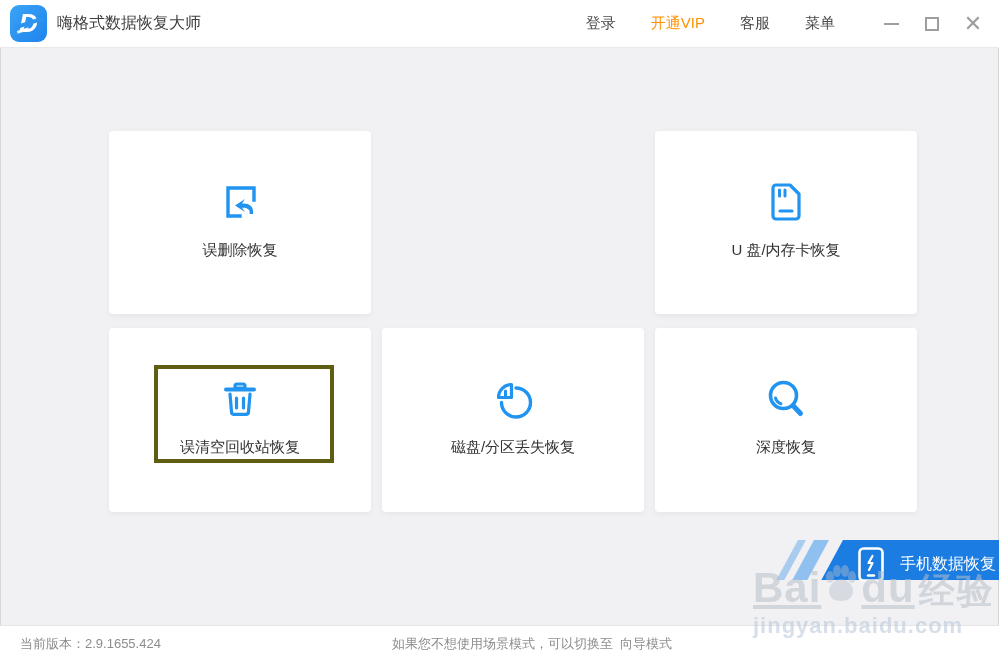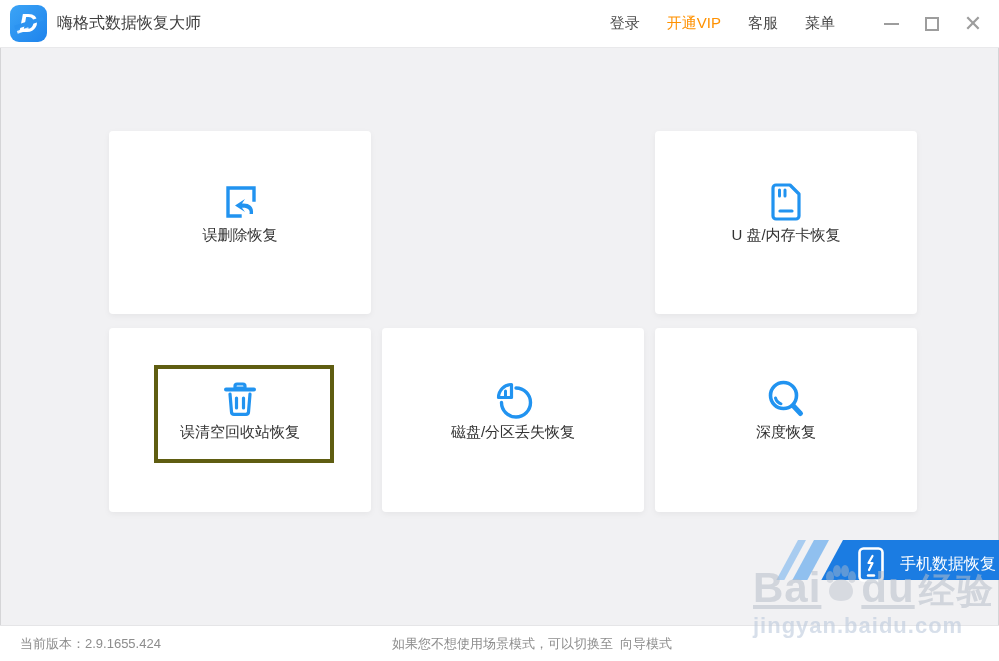--- a/index.html
+++ b/index.html
@@ -29,21 +29,21 @@
   .logo .slash {
     position:absolute; left:4px; top:16px; width:30px; height:4px;
     background:#2b93f0; transform:rotate(-18deg);
   }
   .logo .slash2 {
     position:absolute; left:7px; top:24px; width:12px; height:3px;
     background:rgba(255,255,255,.85); transform:rotate(-18deg);
   }
   .app-title { margin-left:10px; font-size:16px; color:#404040; }
   .titlebar-spacer { flex:1; }
-  .tb-menu { display:flex; align-items:flex-start; }
+  .tb-menu { display:flex; align-items:flex-start;gap:8px; }
   .tb-item { font-size:15px; color:#4a4a4a; margin-right:27px; cursor:pointer; white-space:nowrap; }
   .tb-item.vip { color:#ff9100; }
   .win-controls { display:flex; align-items:center; }
   .wc { width:24px; height:24px; display:flex; align-items:center; justify-content:center;
         margin-left:17px; cursor:pointer; }
   .wc-min-glyph { width:15px; height:2px; background:#9d9d9d; }
   .wc-max-glyph { width:14px; height:14px; border:2px solid #9d9d9d; }
   .wc-close-glyph { font-size:22px; color:#9d9d9d; line-height:1; font-weight:400; }
 
   
@@ -53,21 +53,21 @@
     display:flex; flex-direction:column; align-items:center;
     padding-top:47px; cursor:pointer;
   }
   .row1 { top:131px; height:183px; }
   .row2 { top:328px; height:184px; }
   .col1 { left:109px; }
   .col2 { left:382px; }
   .col3 { left:655px; }
   .card-icon { width:48px; height:48px; }
   .card-icon svg { display:block; }
-  .card-label { margin-top:0; font-size:15px; color:#333; }
+  .card-label { margin-top:15px; font-size:15px; color:#333; }
   .hl-box {
     position:absolute; left:45px; top:37px; width:180px; height:98px;
     border:4px solid #5f5d11; pointer-events:none;
   }
 
   
   .ribbon-wrap { position:absolute; left:770px; top:540px; width:229px; height:40px; }
   .ribbon-banner {
     position:absolute; inset:0; background:#1b7ce2;
     clip-path:polygon(73px 0, 229px 0, 229px 48px, 47px 48px);

